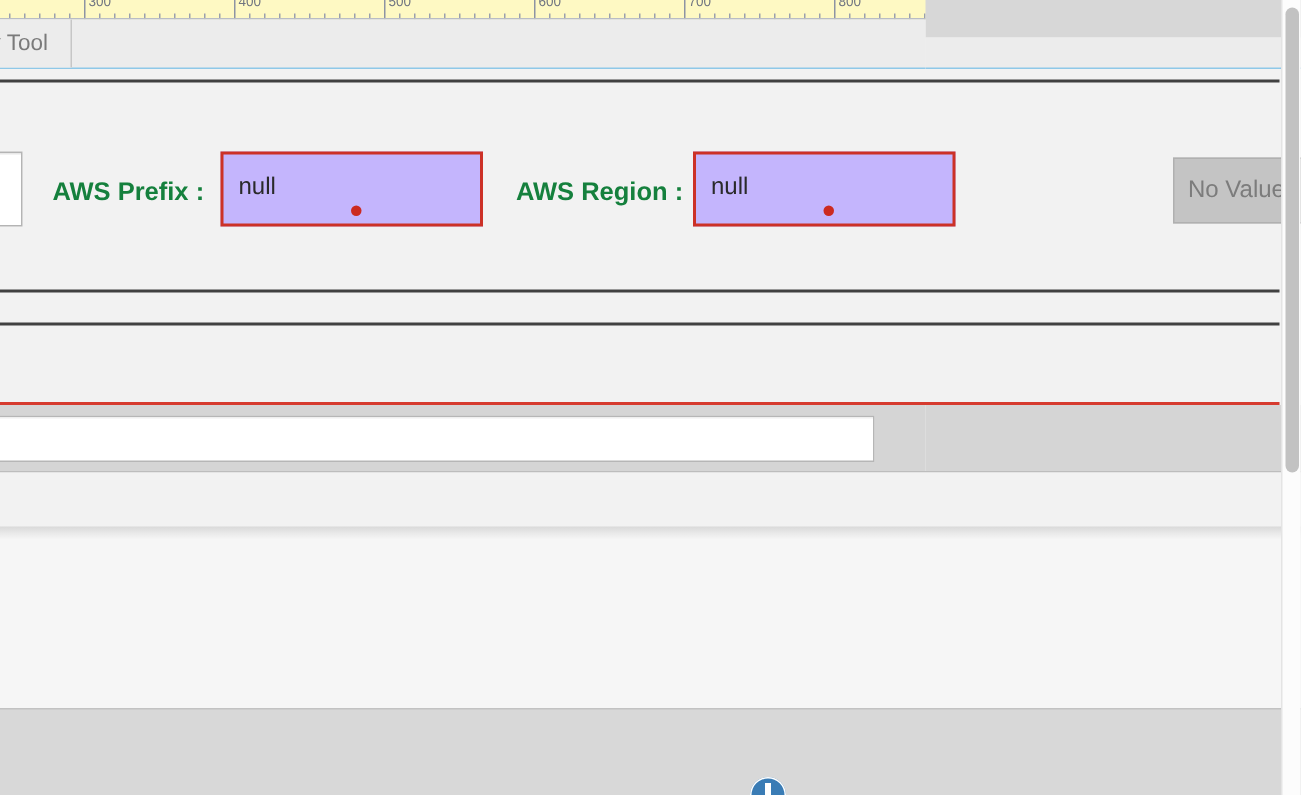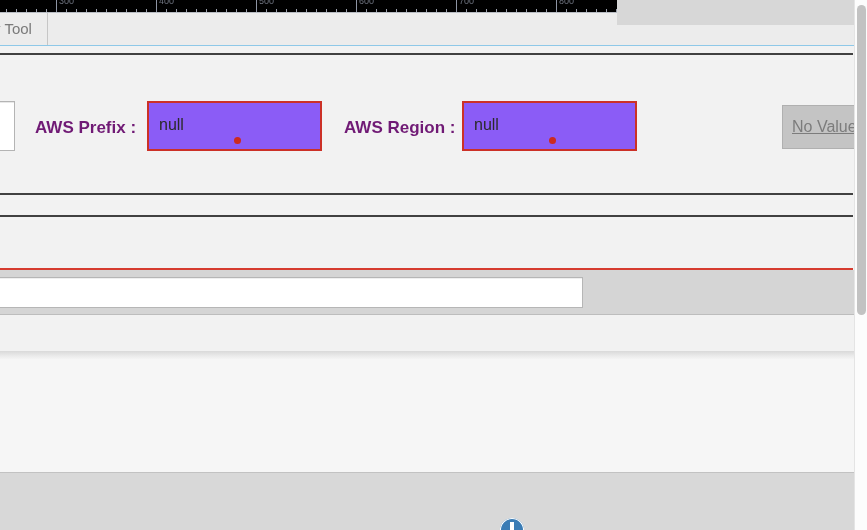--- a/index.html
+++ b/index.html
@@ -23,21 +23,21 @@
     overflow: hidden;
   }
 
   
   .ruler {
     position: absolute;
     left: 0;
     top: 0;
     width: 725px;
     height: 13px;
-    background: #000000;
+    background: #fef9c3;
     overflow: hidden;
   }
   .ruler-right-pad {
     position: absolute;
     left: 617px;
     top: 0;
     width: 250px;
     height: 25px;
     background: #d7d7d7;
   }
@@ -148,28 +148,28 @@
     position: absolute;
     left: 0;
     top: 55px;
     width: 867px;
     height: 58px;
   }
   .fld-label {
     position: absolute;
     font-size: 17px;
     font-weight: bold;
-    color: #701a75;
+    color: #15803d;
     white-space: nowrap;
     top: 17px;
   }
   .txtbox {
     position: absolute;
     box-sizing: border-box;
-    background: #8b5cf6;
+    background: #c4b5fd;
     top: 0;
     height: 50px;
     padding-left: 16px;
   }
   .txtbox.invalid {
     border: 2px solid #cc3127;
   }
   .txtbox .val {
     position: absolute;
     left: 10px;
@@ -196,21 +196,20 @@
     border: 1px solid #b0b0b0;
     overflow: hidden;
   }
   .combobox .ph {
     position: absolute;
     left: 9px;
     top: 12px;
     font-size: 16px;
     color: #7c7c7c;
     white-space: nowrap;
-    text-decoration: underline;
   }
 
   
   .leftclip {
     position: absolute;
     left: -16px;
     top: 55px;
     width: 31px;
     height: 50px;
     box-sizing: border-box;

